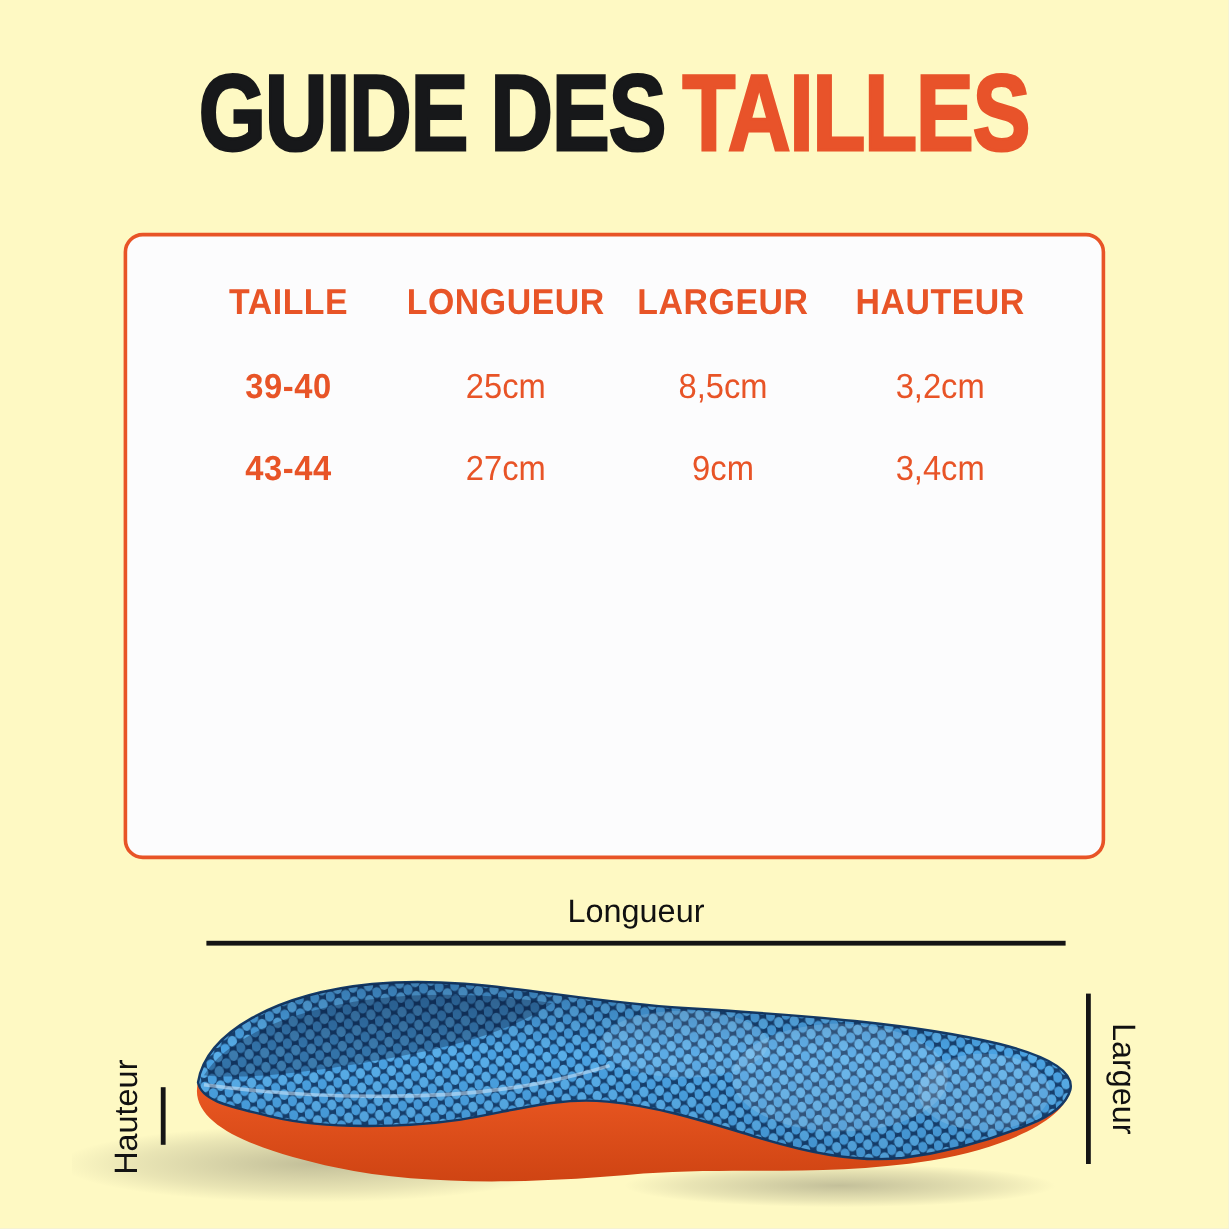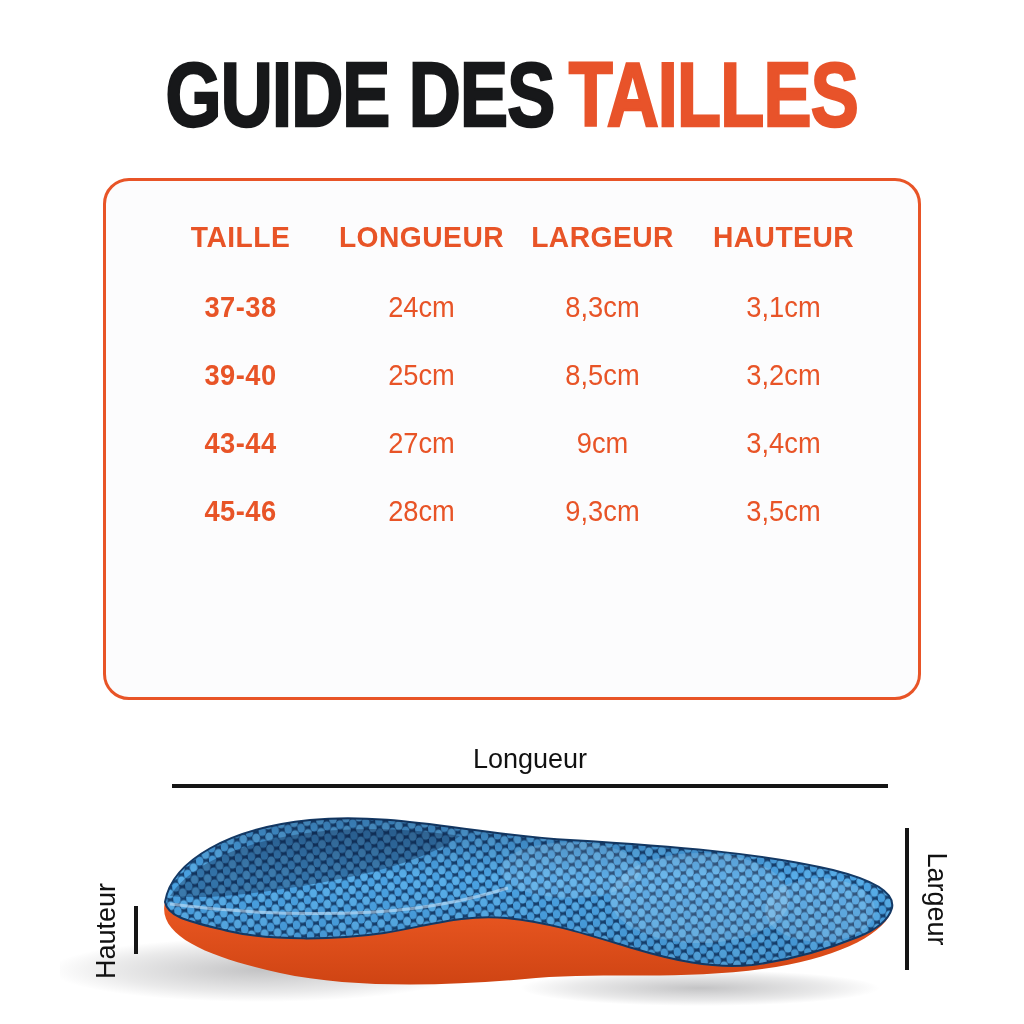--- a/index.html
+++ b/index.html
@@ -1,36 +1,36 @@
 <!DOCTYPE html>
 <html><head>
 <meta charset="utf-8">
 <style>
   * { margin:0; padding:0; box-sizing:border-box; }
   html,body { background:#e9e9ea; }
   .canvas {
     position:relative; width:1024px; height:1024px; margin:0 auto;
-    background:#ffffff; overflow:hidden;
+    background:#fef9c3; overflow:hidden;
     font-family:"Liberation Sans", sans-serif;
   }
   
   .title-wrap { position:absolute; top:50px; left:0; width:1024px;
     display:flex; justify-content:center; }
   .title-text {
     font-size:90px; font-weight:bold; line-height:1; letter-spacing:-1px;
     white-space:nowrap; transform:scaleX(0.80); transform-origin:center;
   }
   .title-text span { -webkit-text-stroke:2.5px currentColor; }
   .title-black { color:#17181a; }
   .title-orange { color:#e8532a; margin-left:0.20em; }
 
   
   .table-box {
-    position:absolute; left:103px; top:178px; width:818px; height:522px;
-    border:3px solid #e85427; border-radius:26px; background:#fcfcfd;
+    position:absolute; left:103px; top:194px; width:818px; height:522px;
+    border:3px solid #e85427; border-radius:16px; background:#fcfcfd;
     padding:20px 44px 0 44px;
   }
   .thead, .trow {
     display:grid; grid-template-columns:repeat(4,1fr);
     align-items:center; text-align:center; color:#e85427;
   }
   .thead { height:72px; font-weight:bold; font-size:30px; letter-spacing:0.5px; }
   .trow  { height:68px; font-size:29px; }
   .thead span, .trow span { display:inline-block; transform:scaleX(0.94); }
   .trow .size { font-weight:bold; letter-spacing:0.5px; }
@@ -75,42 +75,30 @@
 
   <div class="table-box">
     <div class="thead">
       <span>TAILLE</span>
       <span>LONGUEUR</span>
       <span>LARGEUR</span>
       <span>HAUTEUR</span>
     </div>
 
     <div class="trow">
-      <span class="size">37-38</span>
-      <span>24cm</span>
-      <span>8,3cm</span>
-      <span>3,1cm</span>
-    </div>
-    <div class="trow">
       <span class="size">39-40</span>
       <span>25cm</span>
       <span>8,5cm</span>
       <span>3,2cm</span>
     </div>
     <div class="trow">
       <span class="size">43-44</span>
       <span>27cm</span>
       <span>9cm</span>
       <span>3,4cm</span>
-    </div>
-    <div class="trow">
-      <span class="size">45-46</span>
-      <span>28cm</span>
-      <span>9,3cm</span>
-      <span>3,5cm</span>
     </div>
   </div>
 
   <div class="len-label">Longueur</div>
   <div class="len-line"></div>
 
   <div class="hauteur-label">Hauteur</div>
   <div class="hauteur-line"></div>
 
   <div class="largeur-line"></div>

